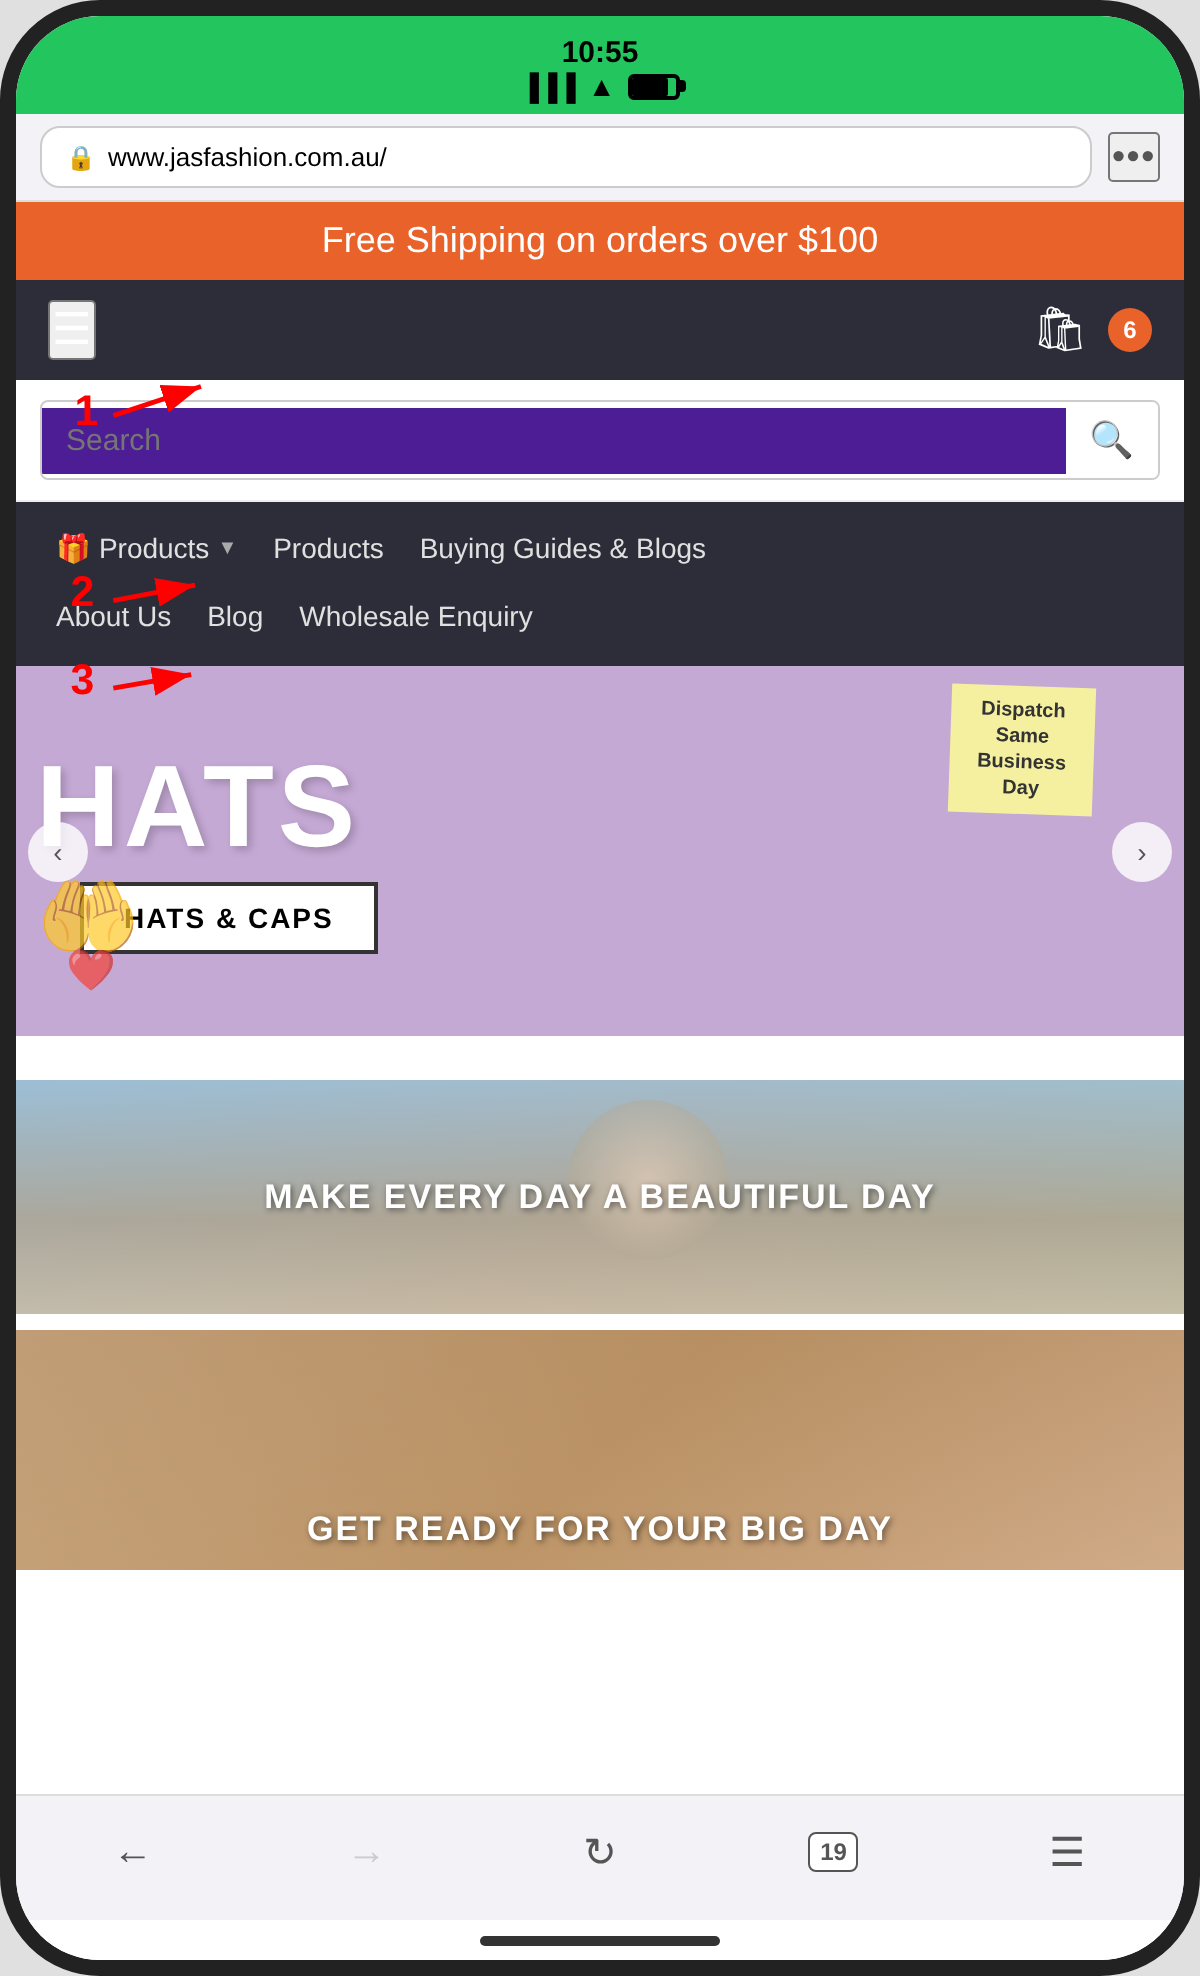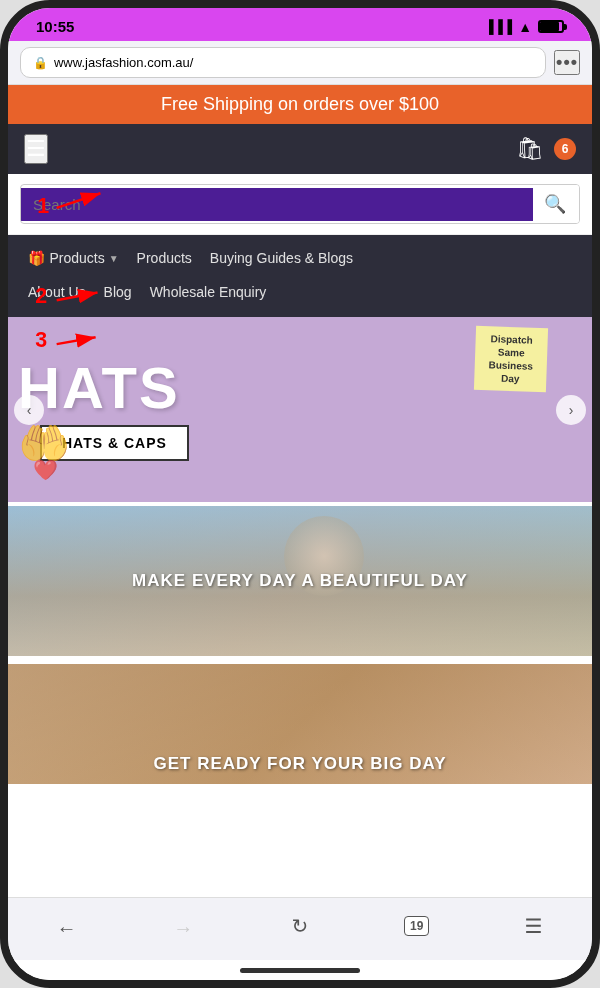--- a/index.html
+++ b/index.html
@@ -17,26 +17,27 @@
       background: #fff;
       border-radius: 50px;
       border: 8px solid #222;
       overflow: hidden;
       position: relative;
       display: flex;
       flex-direction: column;
     }
     
     .status-bar {
-      background: #d946ef;
+      background: #22c55e;
       display: flex;
       justify-content: space-between;
       align-items: center;
       padding: 10px 28px 6px 28px;
       flex-shrink: 0;
+      flex-direction: column;
     }
     .status-time {
       font-size: 15px;
       font-weight: 600;
       color: #000;
     }
     .status-icons {
       display: flex;
       align-items: center;
       gap: 6px;
@@ -277,26 +278,26 @@
       justify-content: center;
       cursor: pointer;
       font-size: 14px;
       color: #555;
       z-index: 2;
     }
     .carousel-prev { left: 6px; }
     .carousel-next { right: 6px; }
     
     .banner-2 {
-      height: 150px;
+      height: 117px;
       background: linear-gradient(135deg, #b8d4e8 0%, #d4c5b8 50%, #c8d8c0 100%);
       position: relative;
       overflow: hidden;
       flex-shrink: 0;
-      margin-top: 4px;
+      margin-top: 22px;
     }
     .banner-2-overlay {
       position: absolute;
       inset: 0;
       display: flex;
       align-items: center;
       justify-content: center;
     }
     .banner-2-text {
       color: #fff;

